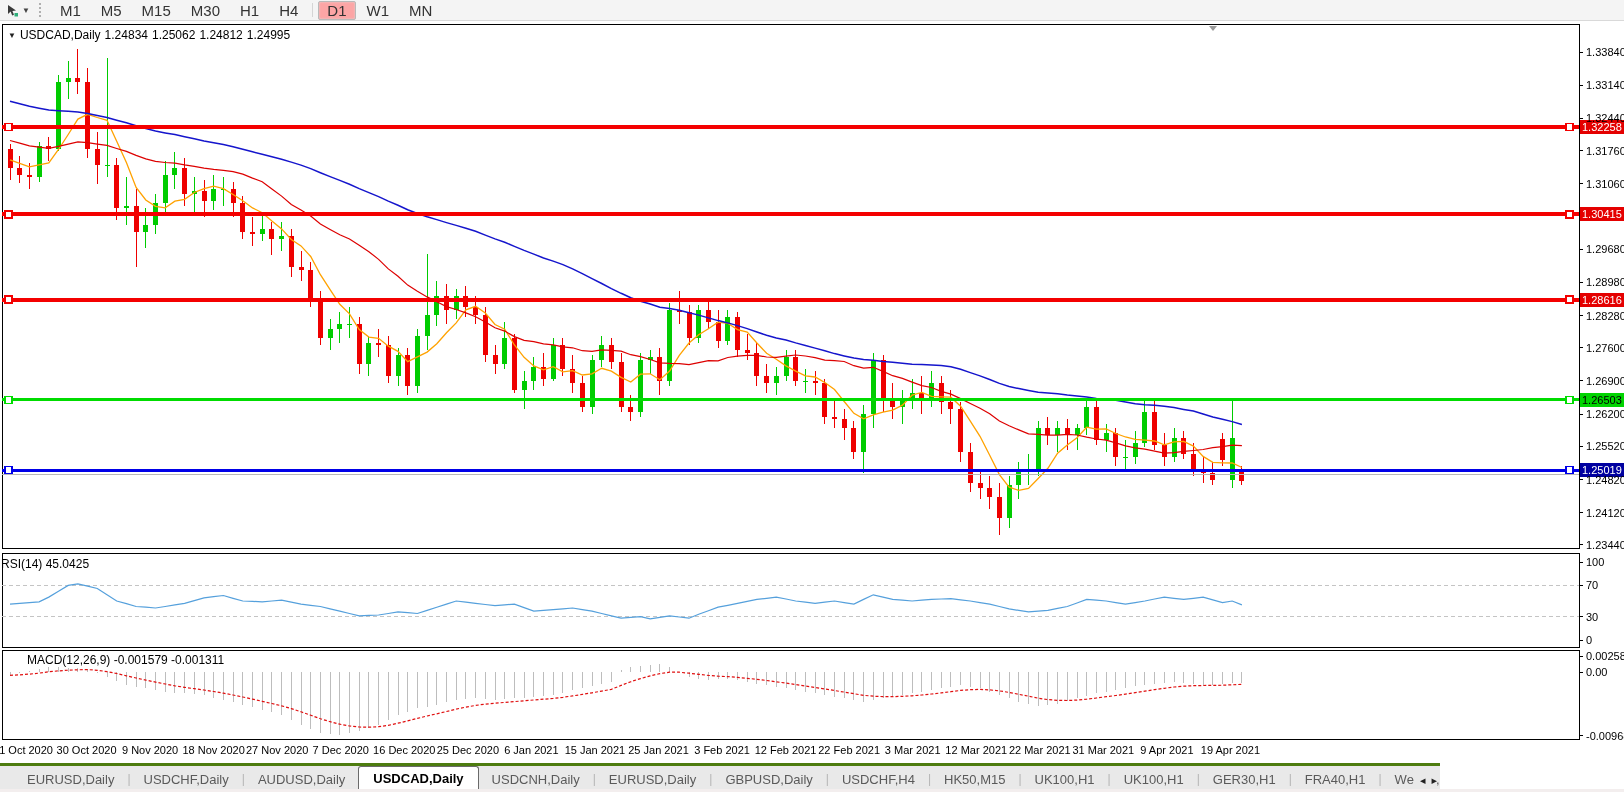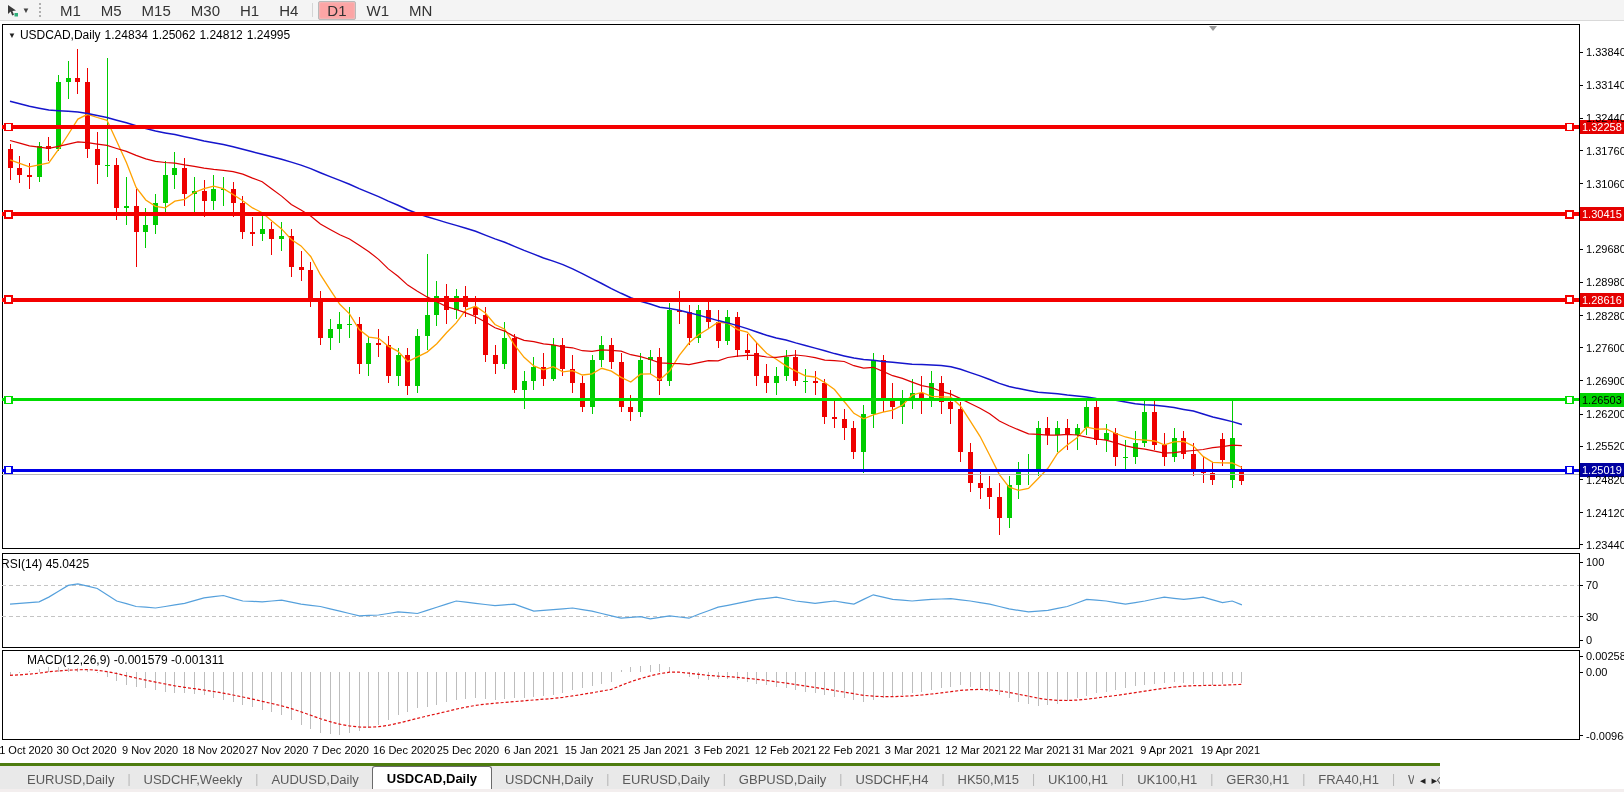--- a/index.html
+++ b/index.html
@@ -555,21 +555,21 @@
   <div class="ov" id="chart-title">
     <span class="tri">▼</span><span>USDCAD,Daily</span><span>1.24834</span><span>1.25062</span><span>1.24812</span><span>1.24995</span>
   </div>
   <div class="ov" id="rsi-label">RSI(14) 45.0425</div>
   <div class="ov" id="macd-label">MACD(12,26,9) -0.001579 -0.001311</div>
 
   <div id="tabbar">
     <div id="tabs">
         <div class="tab">EURUSD,Daily</div>
         <span class="tabsep">|</span>
-        <div class="tab">USDCHF,Weekly</div>
+        <div class="tab">USDCHF,Daily</div>
         <span class="tabsep">|</span>
         <div class="tab">AUDUSD,Daily</div>
         <div class="tab active">USDCAD,Daily</div>
         <div class="tab">USDCNH,Daily</div>
         <span class="tabsep">|</span>
         <div class="tab">EURUSD,Daily</div>
         <span class="tabsep">|</span>
         <div class="tab">GBPUSD,Daily</div>
         <span class="tabsep">|</span>
         <div class="tab">USDCHF,H4</div>

